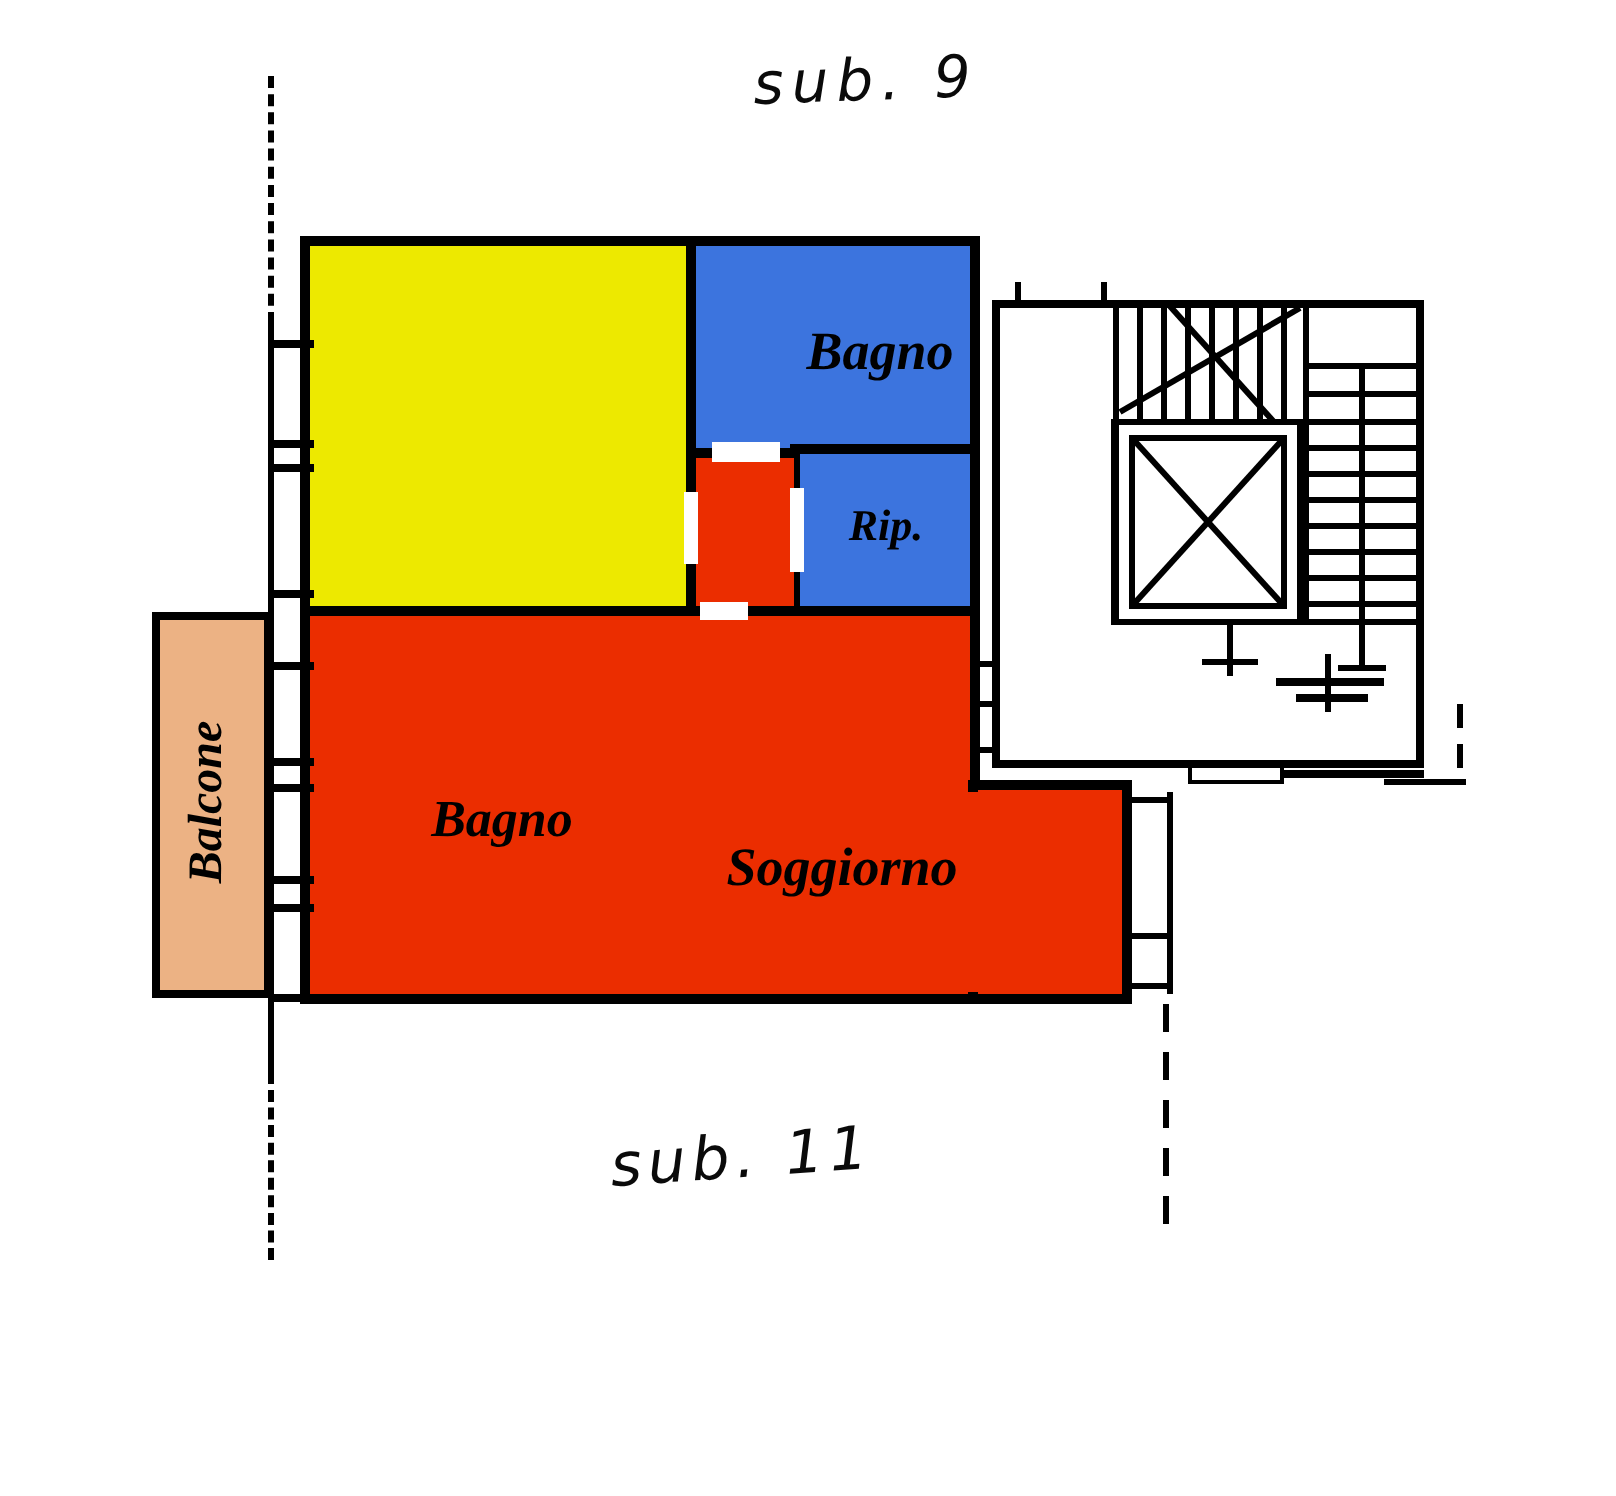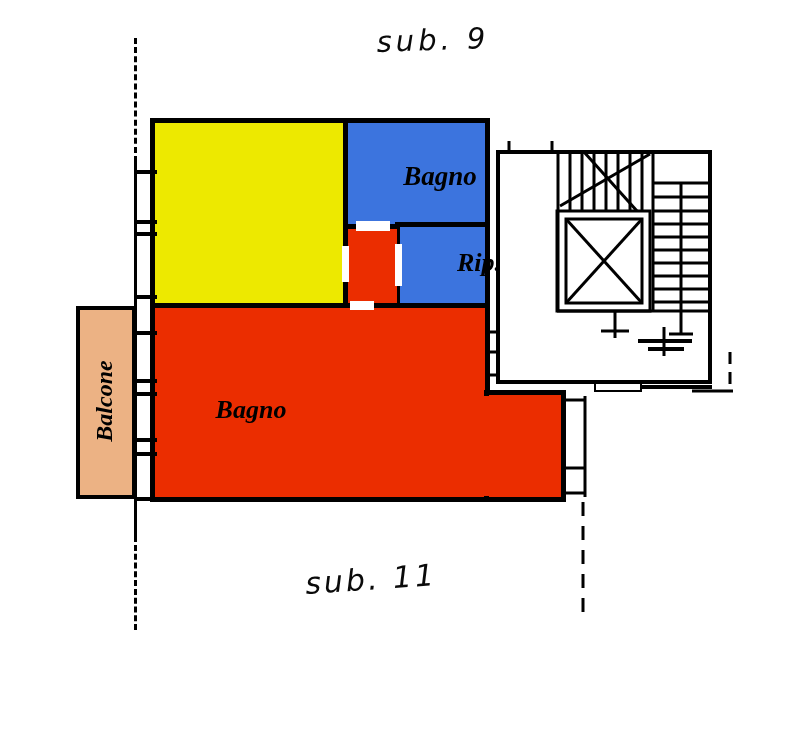--- a/index.html
+++ b/index.html
@@ -128,20 +128,21 @@
     <g>
       <line x1="585" y1="396" x2="585" y2="497" stroke-width="3"></line>
       <line x1="562" y1="400" x2="586" y2="400" stroke-width="3"></line>
       <line x1="562" y1="468" x2="586" y2="468" stroke-width="3"></line>
       <line x1="562" y1="493" x2="586" y2="493" stroke-width="3"></line>
       <line x1="583" y1="502" x2="583" y2="614" stroke-width="3" stroke-dasharray="14 10"></line>
     </g>
   </svg>
 
   <div class="label" style="left:440px;top:176px;font-size:27px;">Bagno</div>
-  <div class="label" style="left:443px;top:263px;font-size:26px;margin-left:36px;">Rip.</div>
+  <div class="label" style="left:443px;top:263px;font-size:22px;">Rip.</div>
   <div class="label" style="left:251px;top:410px;font-size:26px;">Bagno</div>
+  <div class="label" style="left:421px;top:434px;font-size:27px;">Soggiorno</div>
   <div class="label" style="left:104px;top:401px;font-size:24px;transform:translate(-50%,-50%) rotate(-90deg);">Balcone</div>
 
   <div class="hand" style="left:433px;top:40px;font-size:29px;letter-spacing:4px;transform:translate(-50%,-50%) rotate(-2deg);">sub. 9</div>
   <div class="hand" style="left:371px;top:579px;font-size:30px;letter-spacing:3px;transform:translate(-50%,-50%) rotate(-4deg);">sub. 11</div>
 
 </div>
 
 </body></html>

